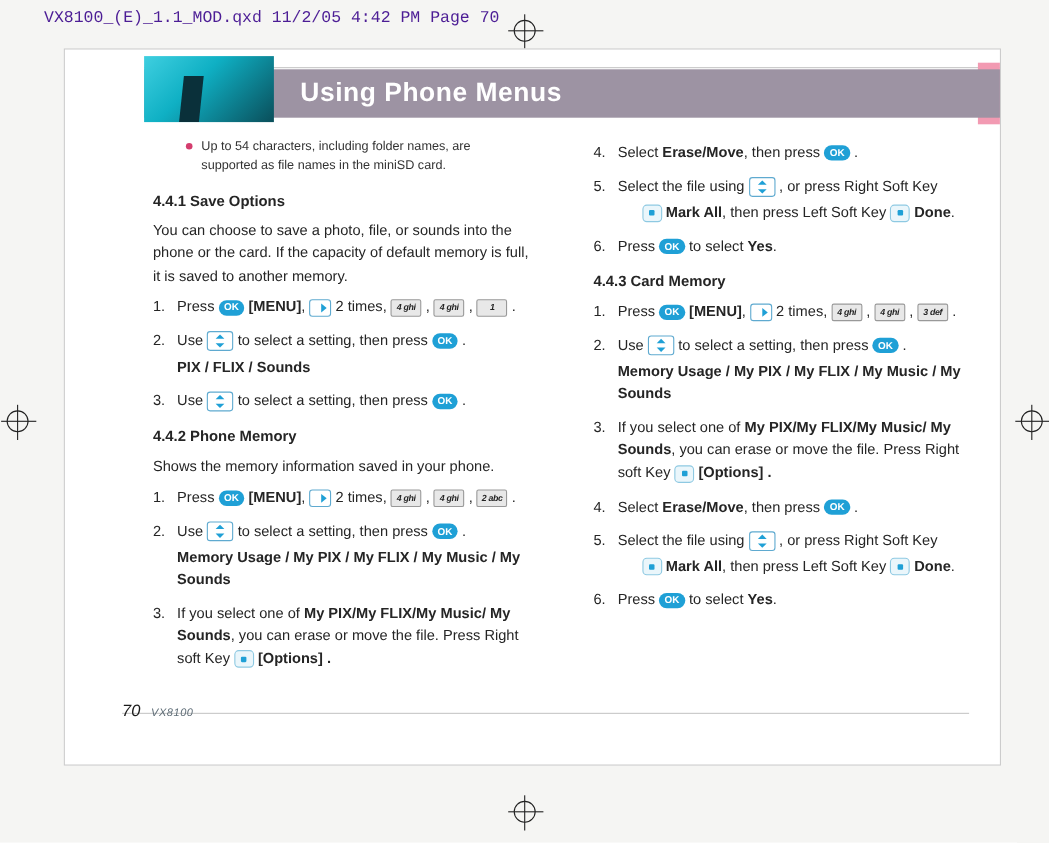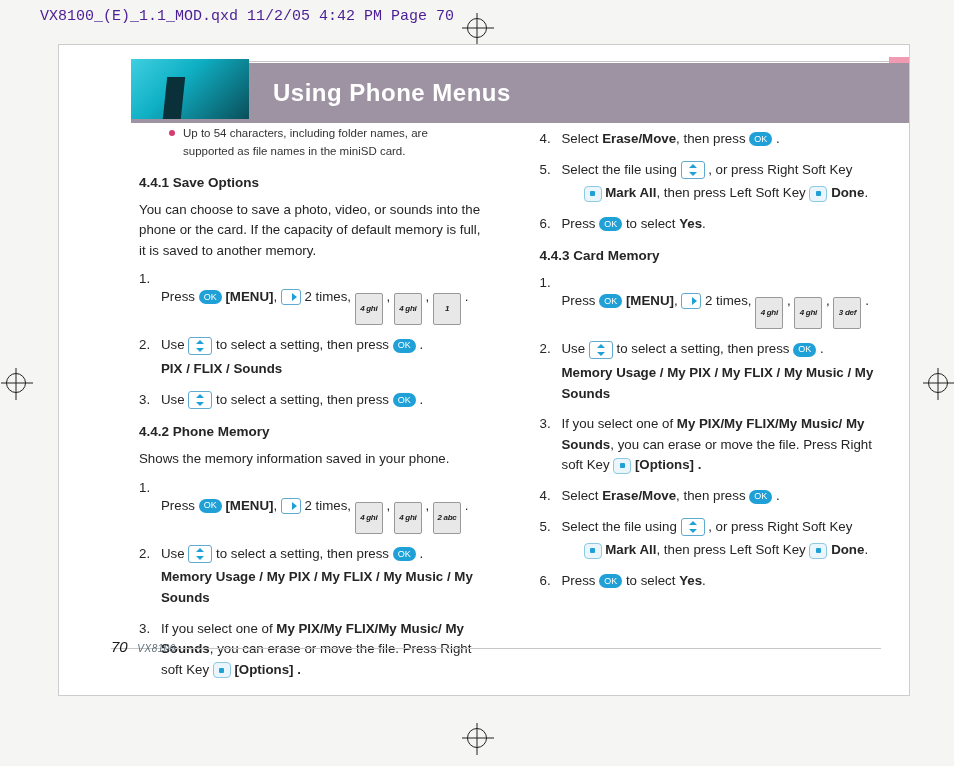--- a/index.html
+++ b/index.html
@@ -47,21 +47,21 @@
     width: 852px;
     height: 652px;
     background: #fff;
     border: 1px solid #ccc;
   }
   .title-bar {
     position: absolute;
     top: 18px;
     left: 72px;
     right: 0;
-    height: 60px;
+    height: 44px;
     background: #9d93a3;
     display: flex;
     align-items: center;
   }
   .title-bar .photo {
     width: 118px;
     height: 60px;
     margin-top: -8px;
     margin-left: 0;
     background: linear-gradient(135deg, #3fcfe0 0%, #0fb0c4 40%, #0a4e5a 100%);
@@ -145,21 +145,21 @@
     top: 0;
   }
   .b { font-weight: bold; }
   .ok-badge {
     display: inline-flex;
     align-items: center;
     justify-content: center;
     background: #1fa0d6;
     color: #fff;
     font-size: 9px;
-    font-weight: normal;
+    font-weight: bold;
     border-radius: 8px;
     padding: 1px 5px;
     height: 14px;
     vertical-align: middle;
     line-height: 1;
   }
   .nav-bubble {
     display: inline-flex;
     align-items: center;
     justify-content: center;
@@ -220,32 +220,31 @@
     content: "";
     width: 5px; height: 5px;
     background: #1fa0d6;
     border-radius: 1px;
   }
   .key-btn {
     display: inline-flex;
     align-items: center;
     justify-content: center;
     min-width: 28px;
-    height: 32px;
+    height: 16px;
     background: #e8e8e8;
     border: 1px solid #999;
     border-radius: 2px;
     font-size: 8px;
     font-weight: bold;
     font-style: italic;
     color: #222;
     vertical-align: middle;
     padding: 0 2px;
     letter-spacing: -0.3px;
-    margin-top: 24px;
   }
   .sub-indent { padding-left: 22px; margin-top: 3px; }
   .footer-rule {
     position: absolute;
     left: 52px;
     right: 28px;
     bottom: 46px;
     height: 1px;
     background: #c7c7c7;
   }
@@ -283,21 +282,21 @@
   <div class="content">
 
     <div class="col">
 
       <div class="bullet-note">
         <div class="bullet-dot"></div>
         <div>Up to 54 characters, including folder names, are supported as file names in the miniSD card.</div>
       </div>
 
       <div class="sec-head">4.4.1 Save Options</div>
-      <div class="para">You can choose to save a photo, video, or sounds into the phone or the card. If the capacity of default memory is full, it is saved to another memory.</div>
+      <div class="para">You can choose to save a photo, file, or sounds into the phone or the card. If the capacity of default memory is full, it is saved to another memory.</div>
 
       <ol class="steps">
         <li>
           <span>Press </span>
           <span class="ok-badge">OK</span>
           <span class="b"> [MENU]</span><span>, </span>
           <span class="nav-right"></span>
           <span> 2 times, </span>
           <span class="key-btn">4 ghi</span> ,
           <span class="key-btn">4 ghi</span> ,

